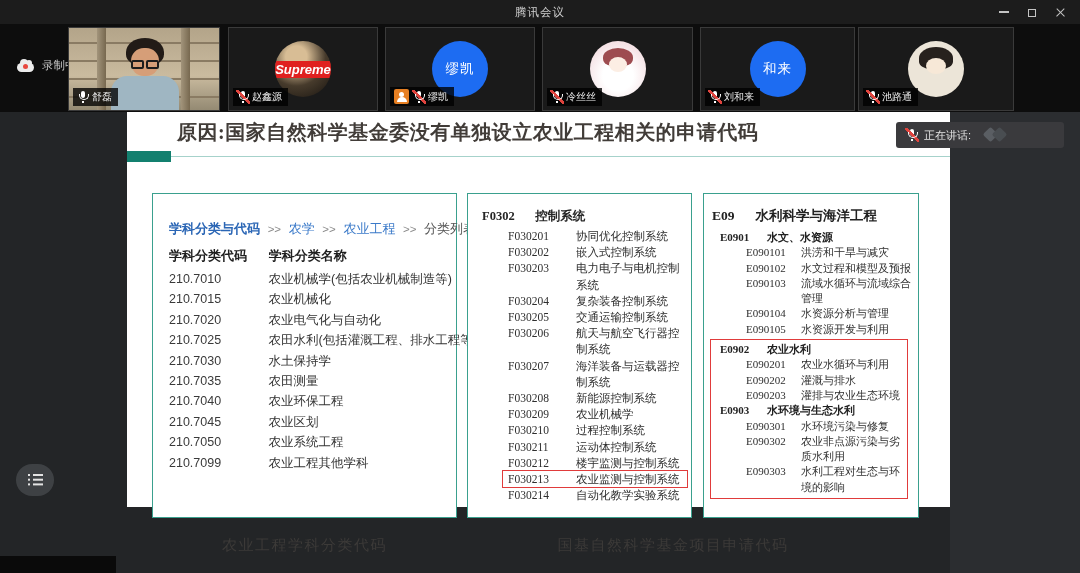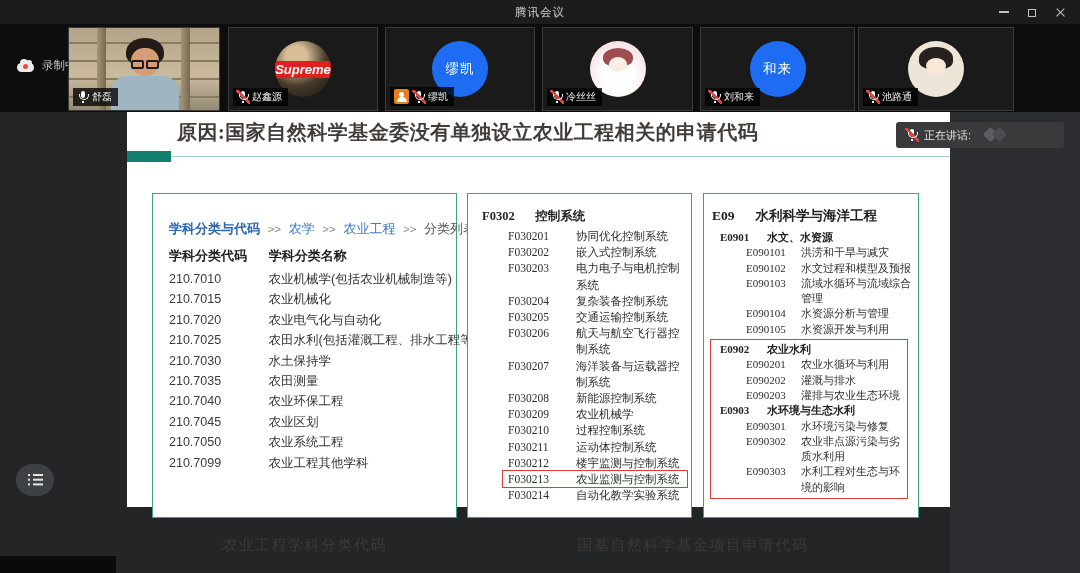--- a/index.html
+++ b/index.html
@@ -132,21 +132,21 @@
   .erow.grp .rcode { width:47px; }
   .erow.grp .rname { width:auto; white-space:nowrap; }
   .red-wrap { border:1.5px solid #e03b3b; margin:2px 10px 0 6px; padding:2px 0 3px 0; }
   .red-wrap .erow { margin-left:35px; }
   .red-wrap .erow .rname { width:100px; }
   .red-wrap .erow.grp { margin-left:9px; }
 
   .caption { position:absolute; top:424px; text-align:center; font-family:"Liberation Serif", serif;
              font-size:15px; color:#3c3a38; letter-spacing:1.5px; }
   .cap1 { left:25px; width:305px; }
-  .cap2 { left:340px; width:452px; }
+  .cap2 { left:320px; width:452px; }
 
   
   .share-banner { position:absolute; left:0; top:556px; height:22px; background:#0a0a0a; display:flex;
                   align-items:center; gap:4px; padding:0 9px 0 5px; z-index:9; }
   .ic-screen { width:11px; height:9px; border:1.5px solid #2fc25b; border-radius:1.5px; flex:none; }
   .ic-person { position:relative; width:9px; height:10px; flex:none; }
   .ic-person::before { content:""; position:absolute; left:2.5px; top:0; width:4px; height:4px; border-radius:50%; background:#fff; }
   .ic-person::after { content:""; position:absolute; left:0.5px; bottom:0.5px; width:8px; height:4.5px; border-radius:4px 4px 0 0; background:#fff; }
   .share-banner span { font-size:10.5px; color:#ececec; white-space:nowrap;margin-top:26px; }
 </style>

